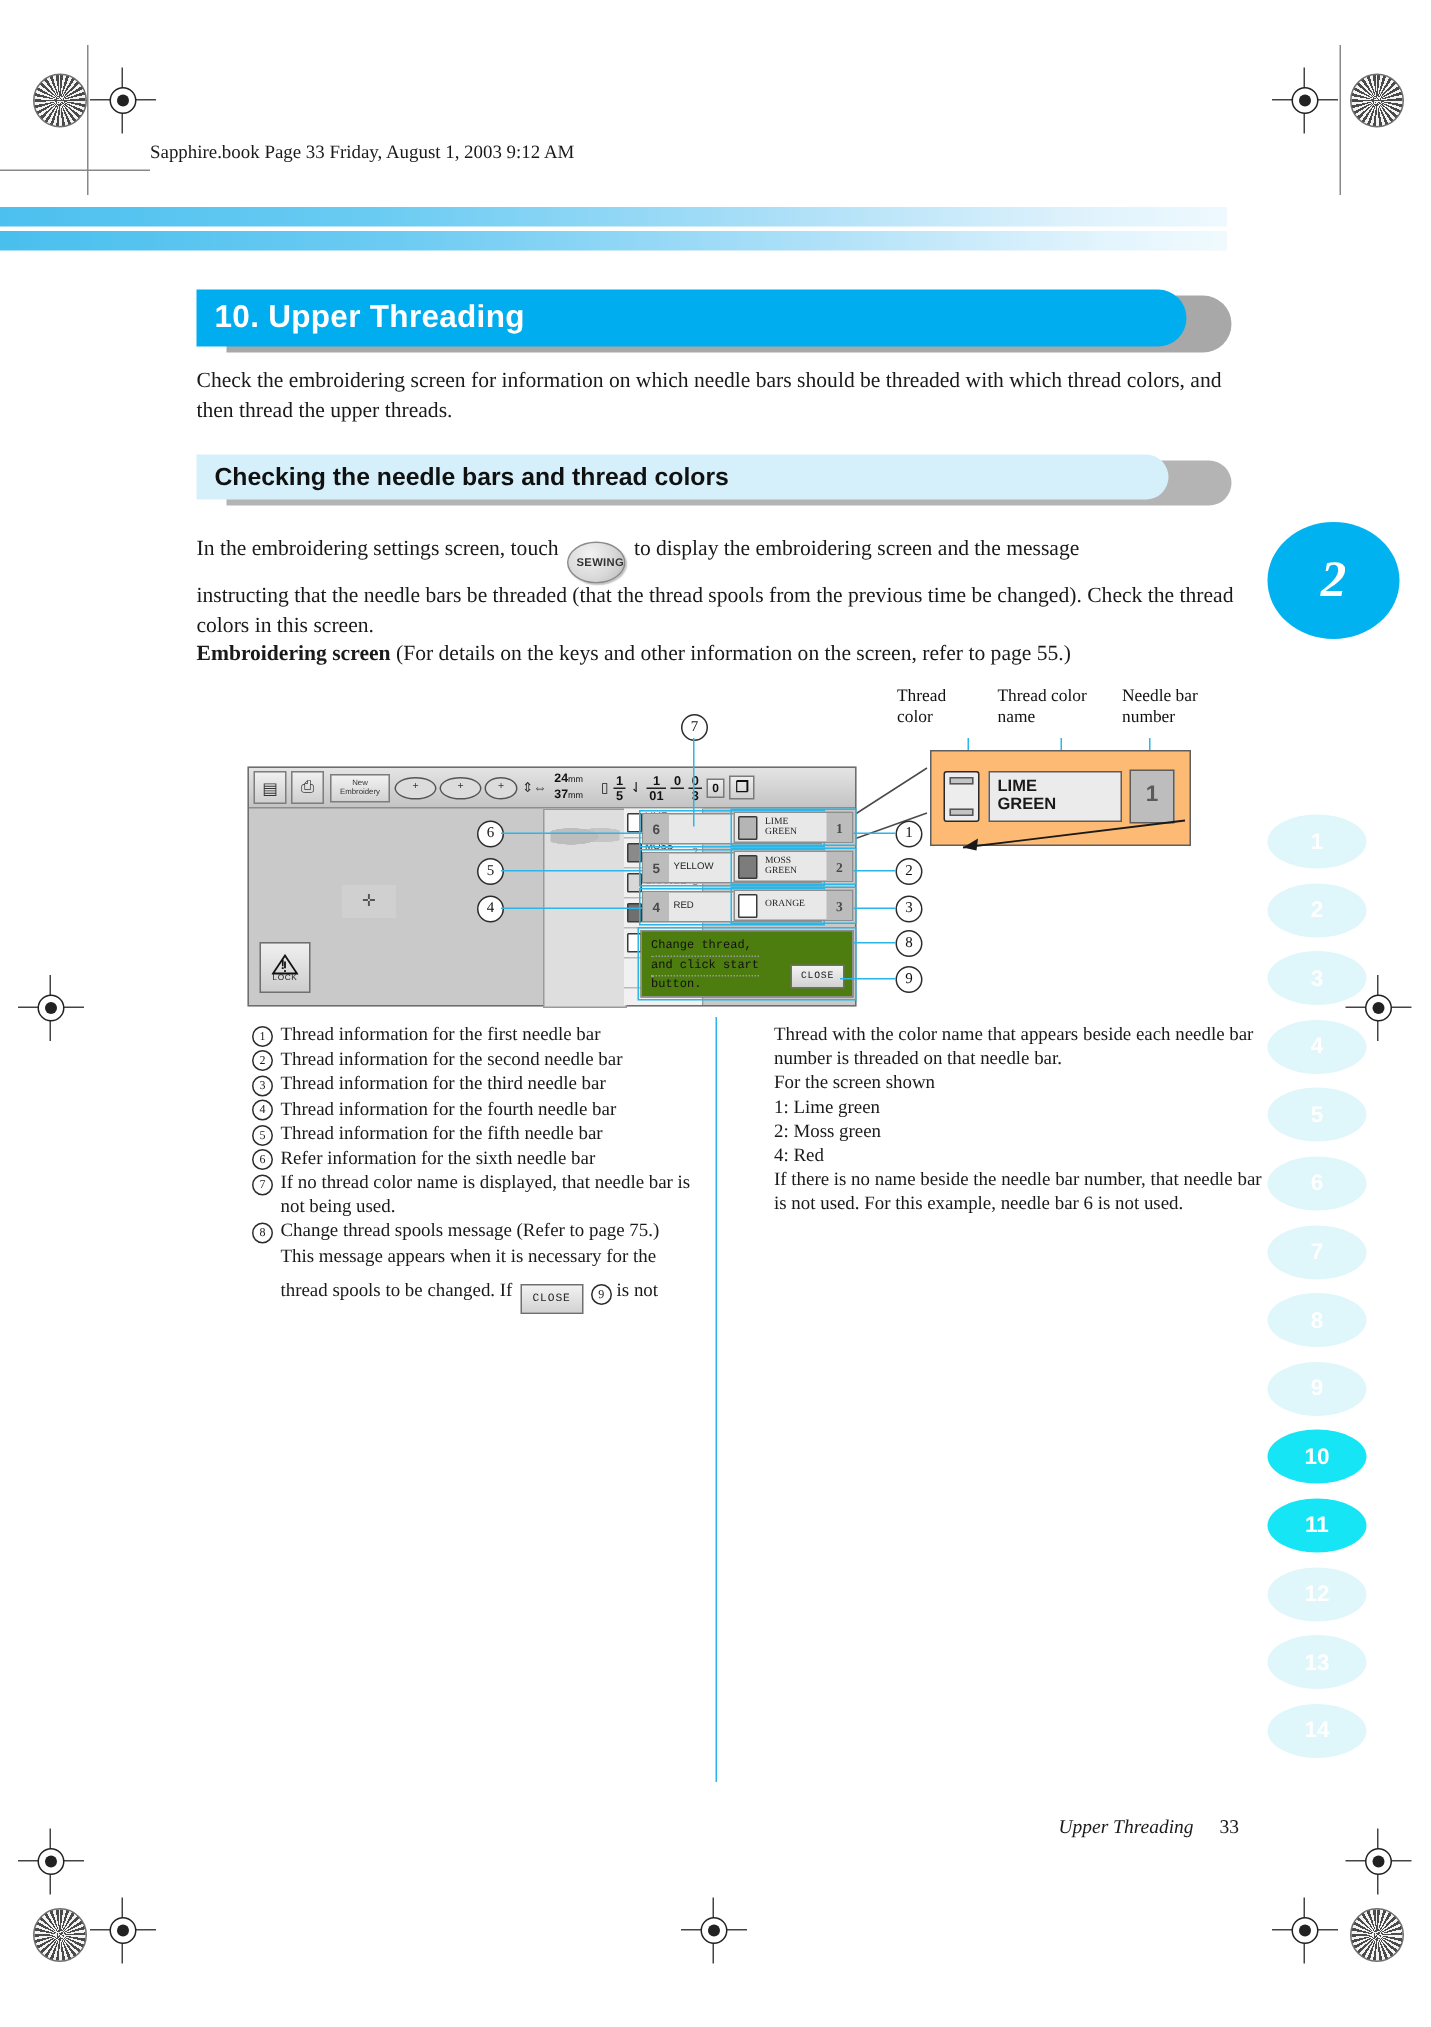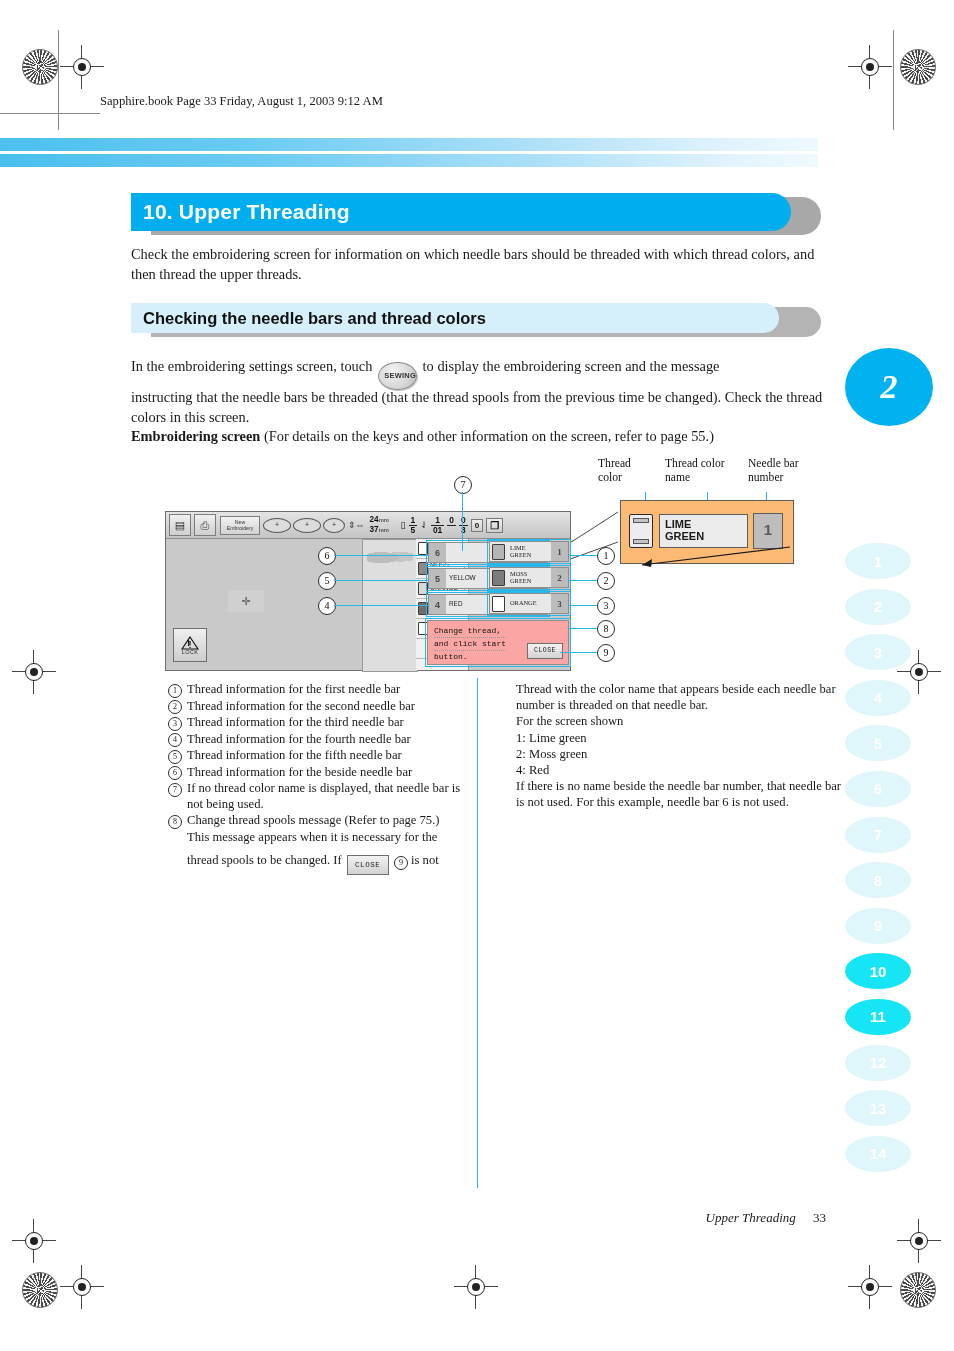--- a/index.html
+++ b/index.html
@@ -378,21 +378,21 @@
     background: #fff;
   }
   .tk-spool.dark { background: #7c7c7c; }
   .tk-spool.mid  { background: #b5b5b5; }
 
   
   .msg-box {
     position: absolute;
     left: 262px; top: 110px;
     width: 136px; height: 43px;
-    background: #fca5a5;
+    background: #4d7c0f;
     border: 1px solid #8e8e8e;
     outline: 1.6px solid #29b6e8;
     outline-offset: 1px;
   }
   .msg-text {
     position: absolute;
     left: 6px; top: 4px;
     font-family: "Liberation Mono", monospace;
     font-size: 8px;
     line-height: 12px;
@@ -865,21 +865,21 @@
   <div class="num-item">
     <div class="circ">4</div>
     <div class="txt">Thread information for the fourth needle bar</div>
   </div>
   <div class="num-item">
     <div class="circ">5</div>
     <div class="txt">Thread information for the fifth needle bar</div>
   </div>
   <div class="num-item">
     <div class="circ">6</div>
-    <div class="txt">Thread information for the beside needle bar</div>
+    <div class="txt">Refer information for the sixth needle bar</div>
   </div>
   <div class="num-item">
     <div class="circ">7</div>
     <div class="txt">If no thread color name is displayed, that needle bar is not being used.</div>
   </div>
   <div class="num-item">
     <div class="circ">8</div>
     <div class="txt">
       <span>Change thread spools message (Refer to page 75.)</span><br>
       <span>This message appears when it is necessary for the</span>

